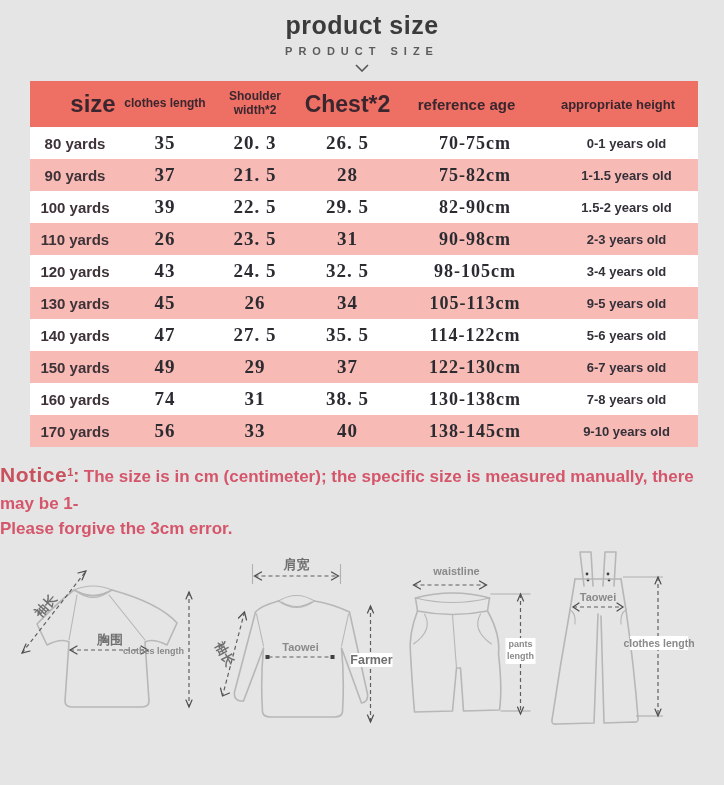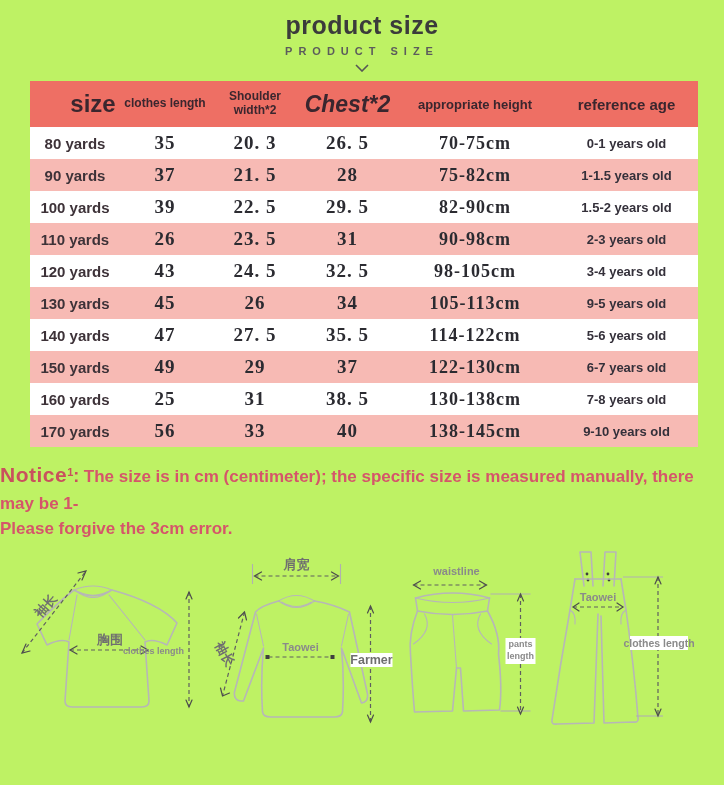--- a/index.html
+++ b/index.html
@@ -1,36 +1,36 @@
 <!DOCTYPE html>
 <html><head>
 <meta charset="utf-8">
 <style>
   html,body{margin:0;padding:0;}
   .page{
     position:relative;
     width:724px;height:785px;
-    background:#bef264;
+    background:#e5e5e5;
     overflow:hidden;
     font-family:"Liberation Sans",sans-serif;
   }
   
   .title-wrap{padding-top:11px;text-align:center;}
   .title{font-size:25px;font-weight:700;color:#3b3b3b;letter-spacing:0.5px;}
   .subtitle{margin-top:5px;font-size:11px;font-weight:700;color:#5c5c5c;letter-spacing:6px;}
   .chevron{margin-top:7px;line-height:0;}
   
   .size-table{margin:9px 26px 0 30px;width:668px;}
   .thead{display:flex;align-items:center;background:#ee6f64;height:46px;color:#3a262e;}
   .tr{display:flex;align-items:center;height:32px;background:#ffffff;}
   .tr.pink{background:#f7bab4;}
   .c{text-align:center;box-sizing:border-box;}
   .c1{width:90px;} .c2{width:90px;} .c3{width:90px;} .c4{width:95px;} .c5{width:160px;} .c6{width:143px;}
   .th-big{font-size:24px;font-weight:700;padding-left:36px;}
-  .th-chest{font-size:23px;font-weight:700;font-style:italic;}
+  .th-chest{font-size:23px;font-weight:700;}
   .th-small{font-size:12px;font-weight:700;line-height:1.15;}
   .th-med{font-size:13px;font-weight:700;}
   .th-age{font-size:15px;font-weight:700;}
   .td-size{font-size:15px;font-weight:600;color:#3d3238;}
   .td-num{font-family:"Liberation Serif","DejaVu Serif",serif;font-size:19px;font-weight:700;color:#2b2b31;letter-spacing:1px;}
   .td-ht{font-family:"Liberation Serif","DejaVu Serif",serif;font-size:18px;font-weight:700;color:#2b2b31;letter-spacing:1px;}
   .td-age{font-size:13px;font-weight:600;color:#34303a;}
   
   .notice{margin-top:12px;font-weight:700;line-height:1.5;}
   .notice .lbl{font-size:21px;color:#c9515d;letter-spacing:0.5px;}
@@ -68,22 +68,22 @@
 
   <div class="size-table">
     <div class="thead">
       <div class="c c1 th-big">size</div>
       <div class="c c2 th-small">clothes length</div>
       <div class="c c3 th-small">
         <span>Shoulder</span><br>
         <span>width*2</span>
       </div>
       <div class="c c4 th-chest">Chest*2</div>
+      <div class="c c6 th-age">reference age</div>
       <div class="c c5 th-med">appropriate height</div>
-      <div class="c c6 th-age">reference age</div>
     </div>
 
     <div class="tr">
       <div class="c c1 td-size">80 yards</div>
       <div class="c c2 td-num">35</div>
       <div class="c c3 td-num">20. 3</div>
       <div class="c c4 td-num">26. 5</div>
       <div class="c c5 td-ht">70-75cm</div>
       <div class="c c6 td-age">0-1 years old</div>
     </div>
@@ -138,21 +138,21 @@
     <div class="tr pink">
       <div class="c c1 td-size">150 yards</div>
       <div class="c c2 td-num">49</div>
       <div class="c c3 td-num">29</div>
       <div class="c c4 td-num">37</div>
       <div class="c c5 td-ht">122-130cm</div>
       <div class="c c6 td-age">6-7 years old</div>
     </div>
     <div class="tr">
       <div class="c c1 td-size">160 yards</div>
-      <div class="c c2 td-num">25</div>
+      <div class="c c2 td-num">74</div>
       <div class="c c3 td-num">31</div>
       <div class="c c4 td-num">38. 5</div>
       <div class="c c5 td-ht">130-138cm</div>
       <div class="c c6 td-age">7-8 years old</div>
     </div>
     <div class="tr pink">
       <div class="c c1 td-size">170 yards</div>
       <div class="c c2 td-num">56</div>
       <div class="c c3 td-num">33</div>
       <div class="c c4 td-num">40</div>

